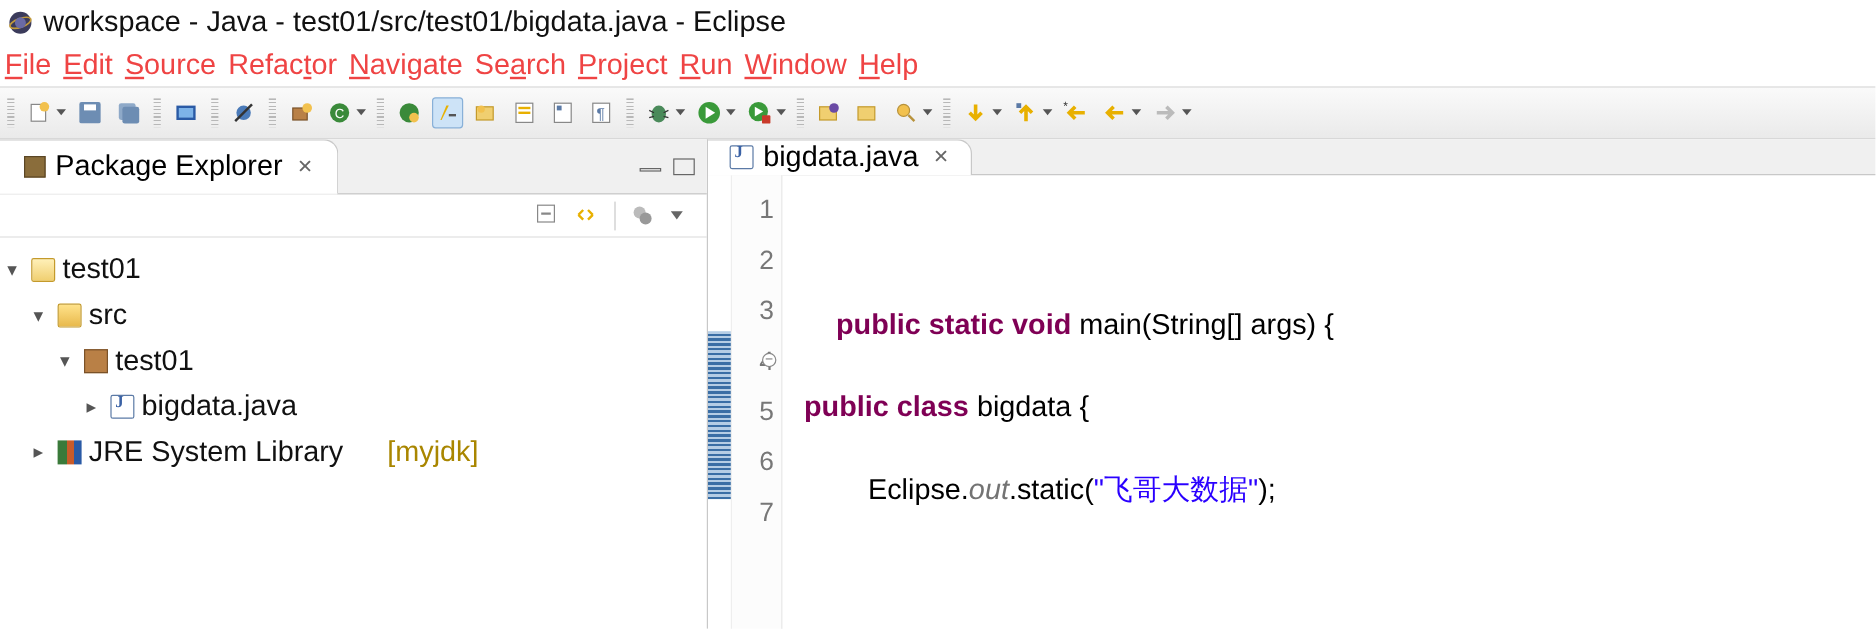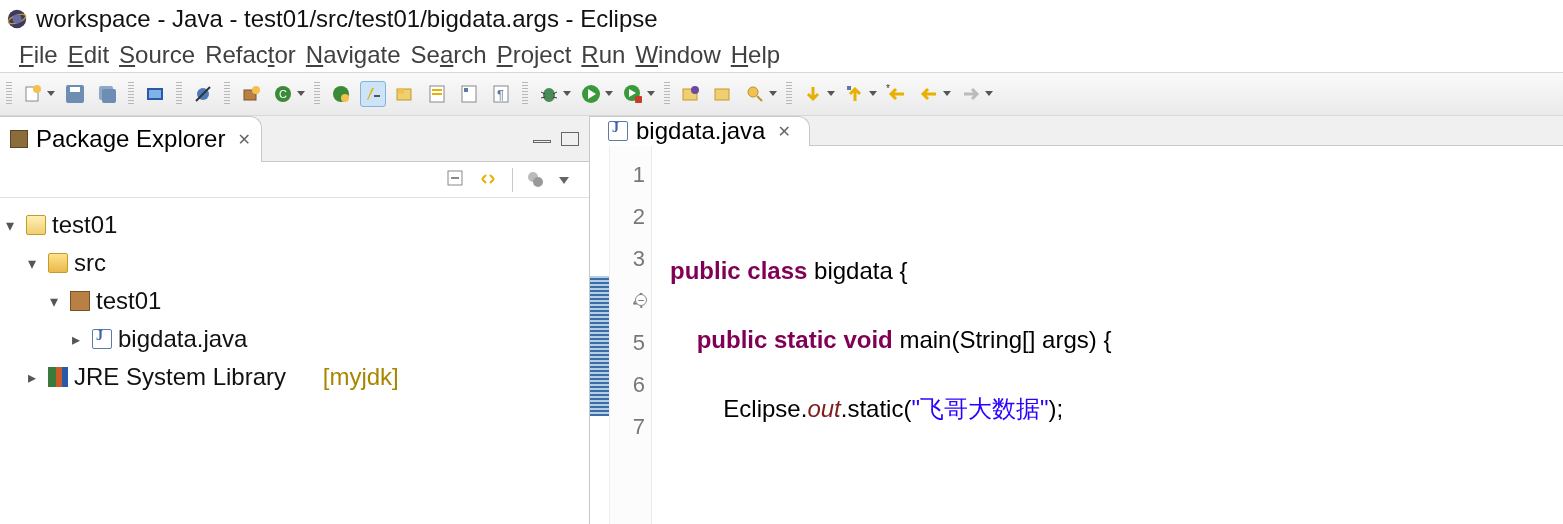--- a/index.html
+++ b/index.html
@@ -4,41 +4,41 @@
 <style>
 * { margin: 0; padding: 0; box-sizing: border-box; font-family: "Segoe UI", Tahoma, sans-serif; }
 body { background: #fff; width: 1563px; height: 524px; overflow: hidden; font-size: 20px; }
 
 
 .title-bar { display: flex; align-items: center; height: 38px; padding: 0 6px; gap: 8px; }
 .title-bar .app-icon { width: 22px; height: 22px; }
 .title-bar .title { font-size: 24px; color: #111; }
 
 
-.menu-bar { display: flex; align-items: center; height: 34px; padding: 0 19px; gap: 10px; font-size: 24px; color: #404040; }
+.menu-bar { display: flex; align-items: center; height: 34px; padding: 0 4px; gap: 10px; font-size: 24px; color: #ef4444; }
 .menu-item { cursor: default; }
 .menu-item .ul { text-decoration: underline; }
 
 
 .toolbar { display: flex; align-items: center; height: 44px; padding: 0 4px; gap: 6px;
            border-top: 1px solid #d8d8d8; border-bottom: 1px solid #d8d8d8;
            background: linear-gradient(#fafafa,#eaeaea); }
 .tb-btn { width: 26px; height: 26px; display: flex; align-items: center; justify-content: center; cursor: default; position: relative; }
 .drop::after { content:""; position:absolute; right:-9px; top:10px; border-left:4px solid transparent; border-right:4px solid transparent; border-top:5px solid #555; }
 .drop { margin-right: 10px; }
 .tb-sep { width:1px; height:24px; background:#c8c8c8; margin:0 2px; }
 .tb-grip { width:6px; height:24px; background:repeating-linear-gradient(#b8b8b8 0 1px, transparent 1px 3px); margin: 0 2px; }
 
 
 .workspace { display:flex; height: calc(524px - 38px - 34px - 44px); }
 
 
 .pkg-panel { width: 590px; display:flex; flex-direction:column; border-right:1px solid #c8c8c8; }
 .pkg-tabs { display:flex; align-items:center; height: 46px; background:#f0f0f0; border-bottom:1px solid #c8c8c8; }
-.pkg-tab { display:flex; align-items:center; gap:8px; height:100%; padding:0 10px; background:#fff;
+.pkg-tab { display:flex; align-items:center; gap:8px; height:100%; padding:0 20px; background:#fff;
            border-top:1px solid #c8c8c8; border-right:1px solid #c8c8c8; border-top-right-radius:12px; position:relative; }
 .pkg-tab::after{content:""; position:absolute; left:0; right:0; bottom:-1px; height:1px; background:#fff;}
 .pkg-tab-icon { width:18px; height:18px; }
 .pkg-tab-title { font-size:24px; }
 .pkg-tab-close { font-size:16px; color:#666; margin-left:4px; }
 .pkg-tabs-right { margin-left:auto; display:flex; gap:10px; padding-right:10px; }
 .min-icon,.max-icon{ width:18px; height:14px; border:1px solid #666; }
 .min-icon{ height:3px; margin-top:8px; }
 .pkg-toolbar { display:flex; align-items:center; justify-content:flex-end; gap:10px; height:36px; padding:0 10px;
                border-bottom:1px solid #e0e0e0; }
@@ -62,21 +62,21 @@
 .editor-body { flex:1; display:flex; }
 .marker-col { width:20px; background:#fff; border-right:1px solid #eee; }
 .marker-col .warn-run { margin-top:130px; height:140px; background:repeating-linear-gradient(0deg,#3a6ea5 0 2px,#b5cde5 2px 4px);} 
 .gutter { width:42px; text-align:right; padding:8px 6px 0 0; font-family:Consolas,monospace; font-size:22px; color:#777;
           border-right:1px solid #e8e8e8; background:#fcfcfc; position:relative; }
 .gutter .line{height:42px; line-height:42px; position:relative;}
 .fold-marker{ position:absolute; right:-2px; top:14px; width:12px; height:12px; border:1px solid #888; border-radius:50%; background:#fff; font-size:10px; line-height:10px; text-align:center; color:#555;}
 .code { flex:1; padding:8px 14px 0 18px; font-family:Consolas,"Courier New",monospace; font-size:24px; white-space:pre; }
 .code .line{height:42px; line-height:42px;}
 .kw{ color:#7f0055; font-weight:bold; }
-.fld{ color:#7f1d1d; font-style:italic; }
+.fld{ color:#737373; font-style:italic; }
 .str{ color:#2a00ff; }
 
 
 .i-folder{background:linear-gradient(#ffe28a,#e8b94c);border:1px solid #c49a2b;border-radius:2px;}
 .i-folder-open{background:linear-gradient(#fff0b8,#f0cf70);border:1px solid #c49a2b;border-radius:2px;}
 .i-pkg{background:#b98046;border:1px solid #7a5228;}
 .i-java{background:#fff;border:1px solid #5b7aa6;border-radius:2px;position:relative;}
 .i-java::after{content:"J";position:absolute;left:3px;top:-2px;font:bold 14px Consolas;color:#3b62a5;}
 .i-lib{background:linear-gradient(90deg,#3a7a3a 0 40%,#c95b2a 40% 70%,#2a5aa5 70%);} 
 .i-tree{background:#8a6d3b;border:1px solid #5a4625;}
@@ -85,21 +85,21 @@
 <body>
 
 <div class="title-bar">
   <span class="app-icon">
     <svg viewBox="0 0 24 24" width="22" height="22">
         <circle cx="12" cy="12" r="10" fill="#3b3b5b"></circle>
         <ellipse cx="12" cy="12" rx="10" ry="4" fill="none" stroke="#c29a3a" stroke-width="1.5" transform="rotate(-20 12 12)"></ellipse>
         <circle cx="12" cy="12" r="5" fill="#6a6aa5"></circle>
       </svg>
   </span>
-  <span class="title">workspace - Java - test01/src/test01/bigdata.args - Eclipse</span>
+  <span class="title">workspace - Java - test01/src/test01/bigdata.java - Eclipse</span>
 </div>
 
 <div class="menu-bar">
   <span class="menu-item"><span class="ul">F</span>ile</span>
   <span class="menu-item"><span class="ul">E</span>dit</span>
   <span class="menu-item"><span class="ul">S</span>ource</span>
   <span class="menu-item">Refac<span class="ul">t</span>or</span>
   <span class="menu-item"><span class="ul">N</span>avigate</span>
   <span class="menu-item">Se<span class="ul">a</span>rch</span>
   <span class="menu-item"><span class="ul">P</span>roject</span>
@@ -342,22 +342,22 @@
         <div class="line">1</div>
         <div class="line">2</div>
         <div class="line">3</div>
         <div class="line"><span>4</span><span class="fold-marker">–</span></div>
         <div class="line">5</div>
         <div class="line">6</div>
         <div class="line">7</div>
       </div>
       <div class="code">
 <div class="line"><span></span></div>
+<div class="line">    <span class="kw">public</span> <span class="kw">static</span> <span class="kw">void</span><span> main(String[] args) {</span></div>
 <div class="line"><span class="kw">public</span> <span class="kw">class</span><span> bigdata {</span></div>
-<div class="line">    <span class="kw">public</span> <span class="kw">static</span> <span class="kw">void</span><span> main(String[] args) {</span></div>
 <div class="line"><span>        Eclipse.</span><span class="fld">out</span><span>.static(</span><span class="str">"飞哥大数据"</span><span>);</span></div>
 
 
       </div>
     </div>
   </div>
 
 </div>
 
 </body></html>

